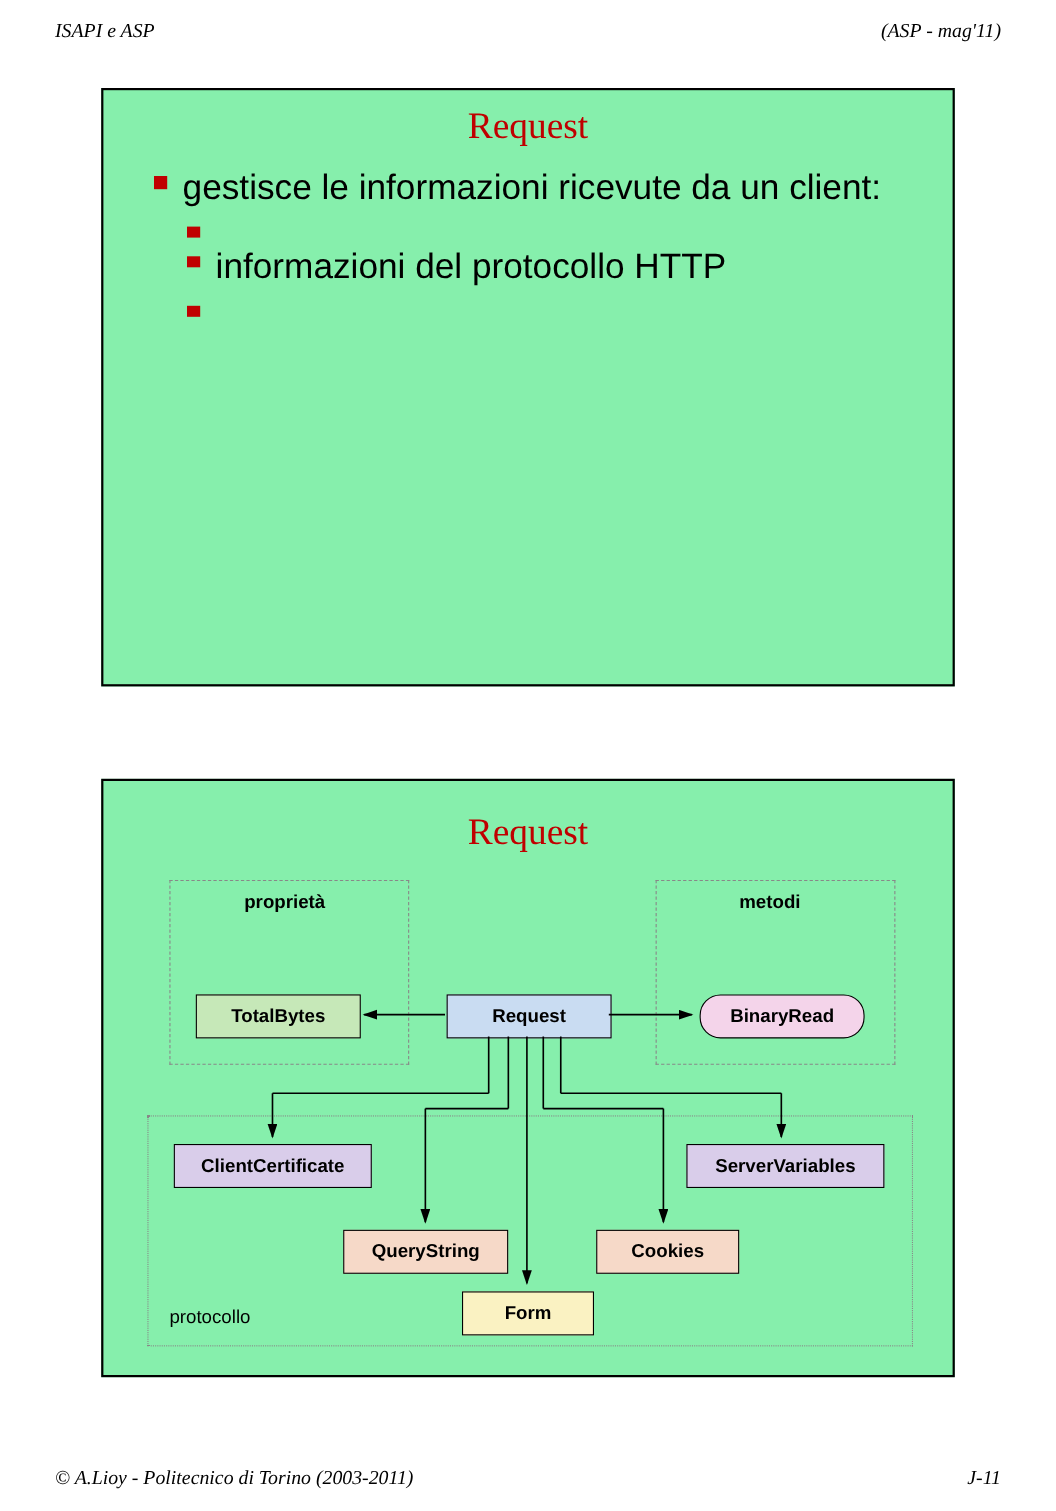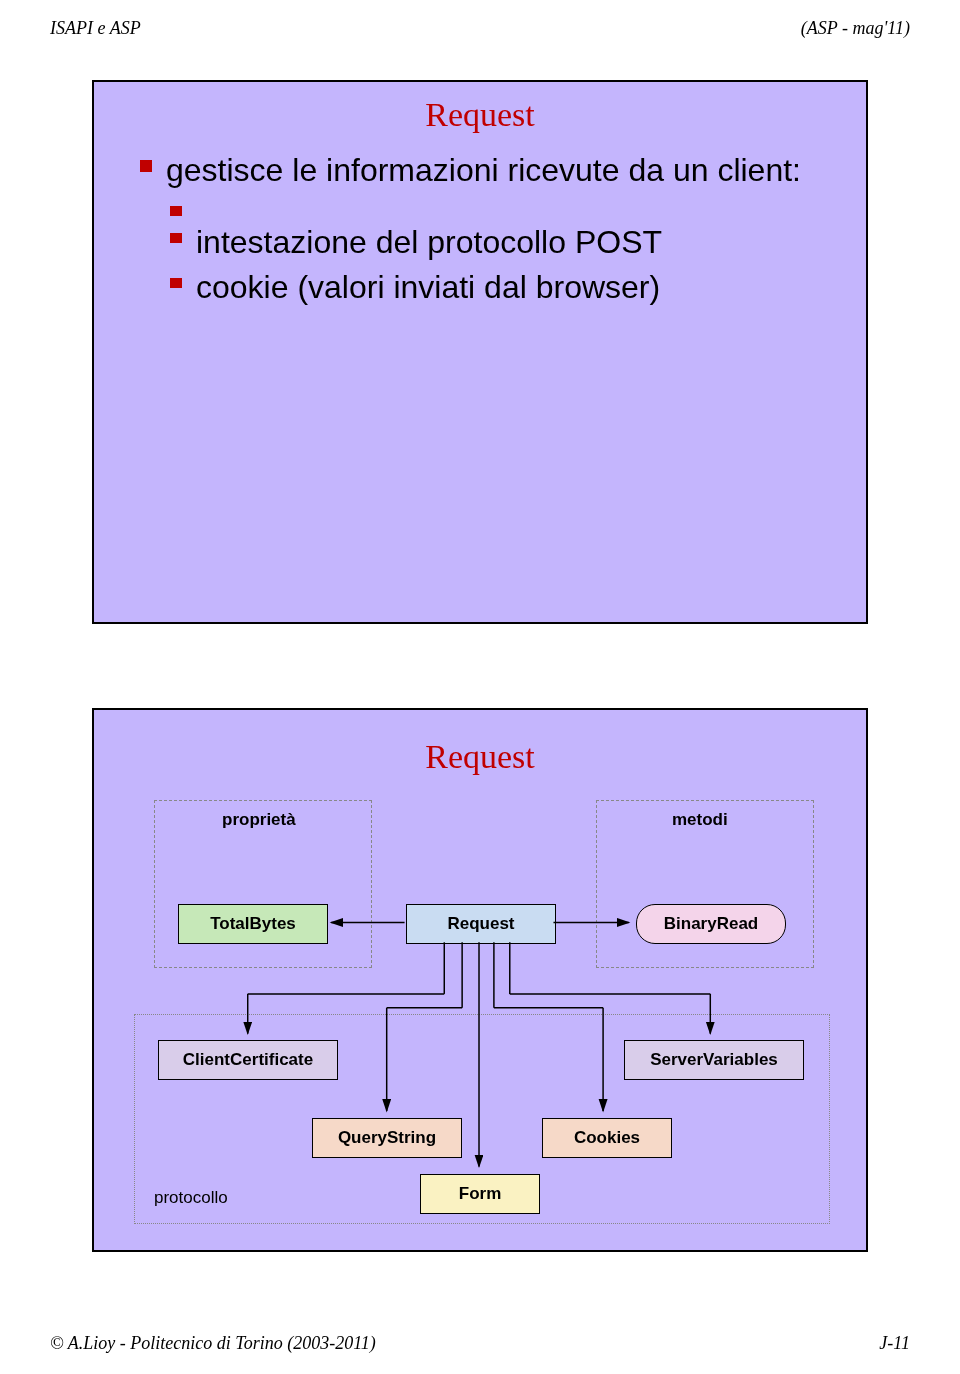--- a/index.html
+++ b/index.html
@@ -34,21 +34,21 @@
     color: #000;
   }
   .ftr-left { left: 50px; }
   .ftr-right { right: 50px; }
 
   .panel {
     position: absolute;
     left: 92px;
     width: 776px;
     border: 2px solid #000;
-    background: #c4b5fd;
+    background: #86efac;
   }
   .panel-top { top: 80px; height: 544px; }
   .panel-bottom { top: 708px; height: 544px; }
 
   .panel-title {
     font-size: 34px;
     color: #c00000;
     text-align: center;
     margin-top: 14px;
     font-family: "Times New Roman", serif;
@@ -147,25 +147,24 @@
     <div class="bullet-list">
       <div class="bl-row">
         <div class="sq"></div>
         <div>gestisce le informazioni ricevute da un client:</div>
       </div>
       <div class="bl-row sub">
         <div class="sq sm"></div>
       </div>
       <div class="bl-row sub">
         <div class="sq sm"></div>
-        <div>intestazione del protocollo POST</div>
+        <div>informazioni del protocollo HTTP</div>
       </div>
       <div class="bl-row sub">
         <div class="sq sm"></div>
-        <div>cookie (valori inviati dal browser)</div>
       </div>
     </div>
   </div>
 
   <div class="panel panel-bottom">
     <div class="diagram">
       <div class="diag-title">Request</div>
 
       <div class="dashed-box" style="left:60px; top:90px; width:218px; height:168px;"></div>
       <div class="grp-label" style="left:128px; top:100px;">proprietà</div>

